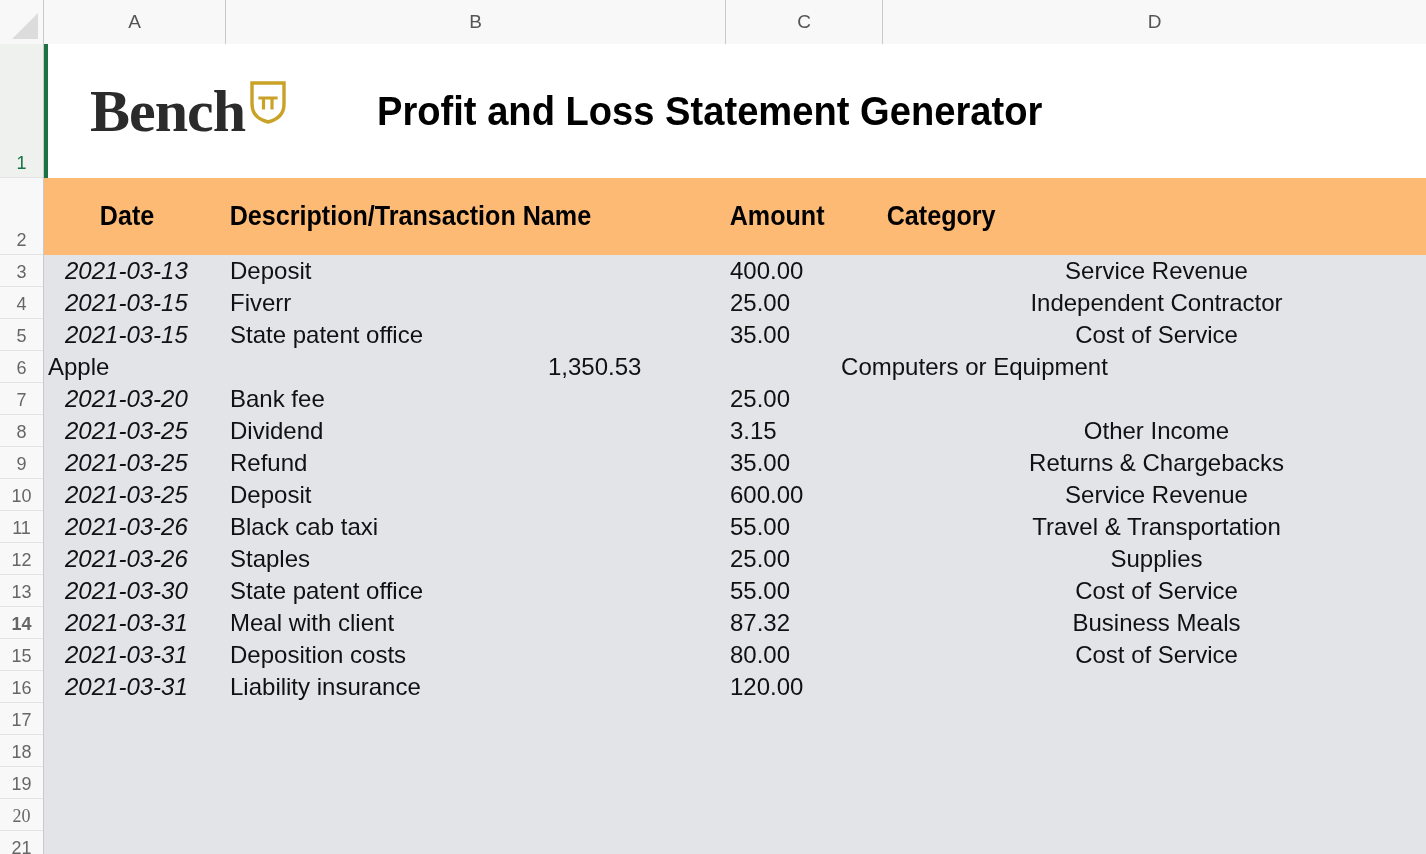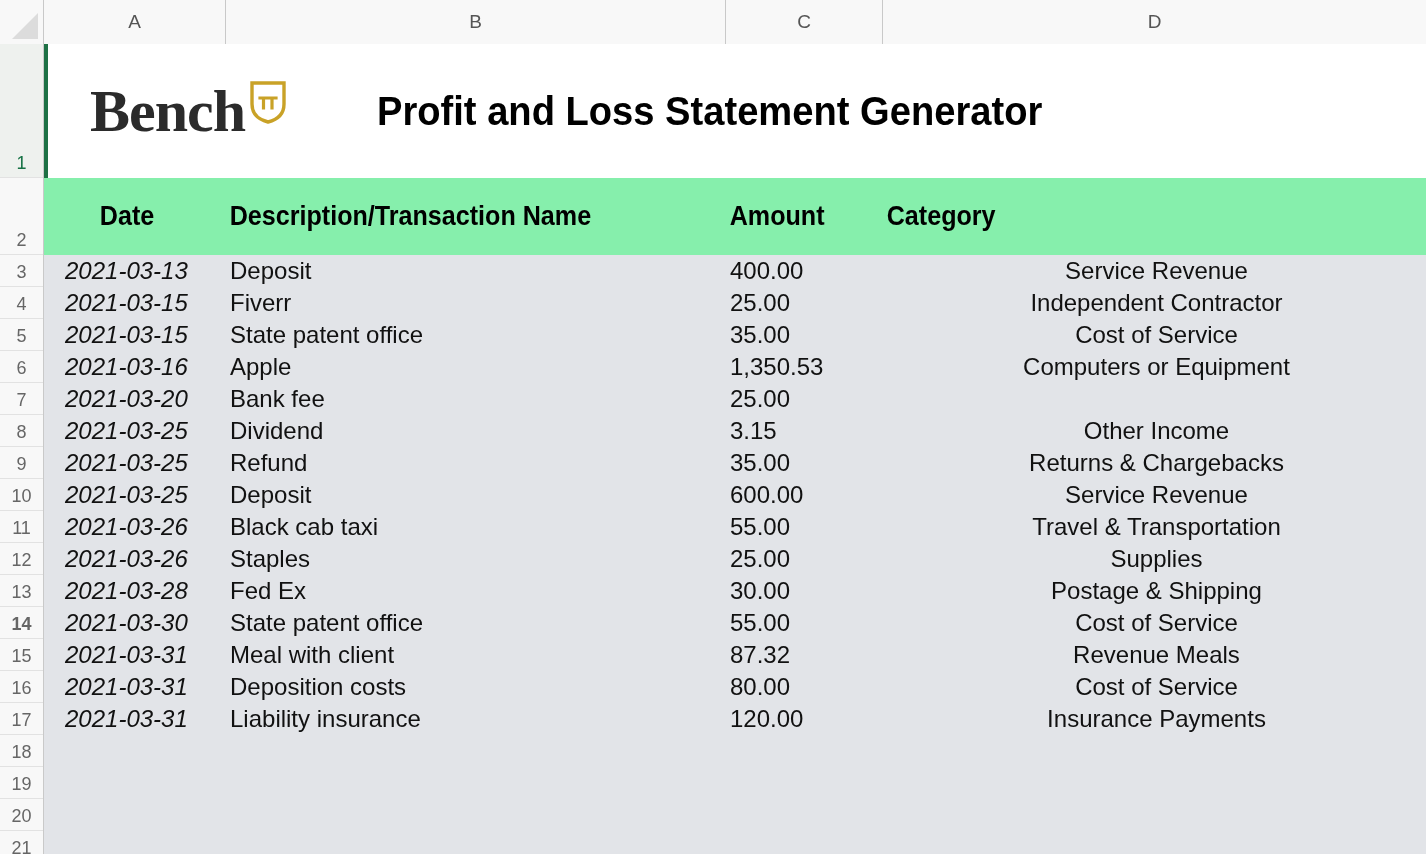--- a/index.html
+++ b/index.html
@@ -152,21 +152,21 @@
     transform-origin: left center;
   }
 
   
   .gold-band {
     position: absolute;
     top: 134px;
     left: 0;
     width: 1382px;
     height: 77px;
-    background: #86efac;
+    background: #fdba74;
     display: flex;
     align-items: center;
   }
   .gold-cell {
     font-size: 27px;
     font-weight: bold;
     color: #000000;
     box-sizing: border-box;
     white-space: nowrap;
     transform: scaleX(0.93);
@@ -231,21 +231,21 @@
       <div class="row-num" style="height: 32px; text-align: right;">10</div>
       <div class="row-num" style="height: 32px;">11</div>
       <div class="row-num" style="height: 32px;">12</div>
       <div class="row-num" style="height: 32px;">13</div>
       <div class="row-num" style="height: 32px; font-weight: bold;">14</div>
       <div class="row-num" style="height: 32px;">15</div>
       <div class="row-num" style="height: 32px;">16</div>
       <div class="row-num" style="height: 32px;">17</div>
       <div class="row-num" style="height: 32px;">18</div>
       <div class="row-num" style="height: 32px;">19</div>
-      <div class="row-num" style="height: 32px;">20</div>
+      <div class="row-num" style="height: 32px; font-family: Liberation Serif, serif;">20</div>
       <div class="row-num" style="height: 32px;">21</div>
     </div>
 
   <div class="sheet-body">
 
     <div class="green-bar"></div>
 
     <div class="title-band">
       <div class="brand-logo">
         <span class="brand-word">Bench</span>
@@ -277,21 +277,20 @@
           <div class="cell c-amount">25.00</div>
           <div class="cell c-category">Independent Contractor</div>
         </div>
         <div class="data-row">
           <div class="cell c-date">2021-03-15</div>
           <div class="cell c-desc">State patent office</div>
           <div class="cell c-amount">35.00</div>
           <div class="cell c-category">Cost of Service</div>
         </div>
         <div class="data-row">
-          <div class="cell c-date">2021-03-16</div>
           <div class="cell c-desc">Apple</div>
           <div class="cell c-amount">1,350.53</div>
           <div class="cell c-category">Computers or Equipment</div>
         </div>
         <div class="data-row">
           <div class="cell c-date">2021-03-20</div>
           <div class="cell c-desc">Bank fee</div>
           <div class="cell c-amount">25.00</div>
         </div>
         <div class="data-row">
@@ -318,48 +317,41 @@
           <div class="cell c-amount">55.00</div>
           <div class="cell c-category">Travel &amp; Transportation</div>
         </div>
         <div class="data-row">
           <div class="cell c-date">2021-03-26</div>
           <div class="cell c-desc">Staples</div>
           <div class="cell c-amount">25.00</div>
           <div class="cell c-category">Supplies</div>
         </div>
         <div class="data-row">
-          <div class="cell c-date">2021-03-28</div>
-          <div class="cell c-desc">Fed Ex</div>
-          <div class="cell c-amount">30.00</div>
-          <div class="cell c-category">Postage &amp; Shipping</div>
-        </div>
-        <div class="data-row">
           <div class="cell c-date">2021-03-30</div>
           <div class="cell c-desc">State patent office</div>
           <div class="cell c-amount">55.00</div>
           <div class="cell c-category">Cost of Service</div>
         </div>
         <div class="data-row">
           <div class="cell c-date">2021-03-31</div>
           <div class="cell c-desc">Meal with client</div>
           <div class="cell c-amount">87.32</div>
-          <div class="cell c-category">Revenue Meals</div>
+          <div class="cell c-category">Business Meals</div>
         </div>
         <div class="data-row">
           <div class="cell c-date">2021-03-31</div>
           <div class="cell c-desc">Deposition costs</div>
           <div class="cell c-amount">80.00</div>
           <div class="cell c-category">Cost of Service</div>
         </div>
         <div class="data-row">
           <div class="cell c-date">2021-03-31</div>
           <div class="cell c-desc">Liability insurance</div>
           <div class="cell c-amount">120.00</div>
-          <div class="cell c-category">Insurance Payments</div>
         </div>
         <div class="data-row">
           <div class="cell c-date"></div>
           <div class="cell c-desc"></div>
           <div class="cell c-amount"></div>
           <div class="cell c-category"></div>
         </div>
         <div class="data-row">
           <div class="cell c-date"></div>
           <div class="cell c-desc"></div>

